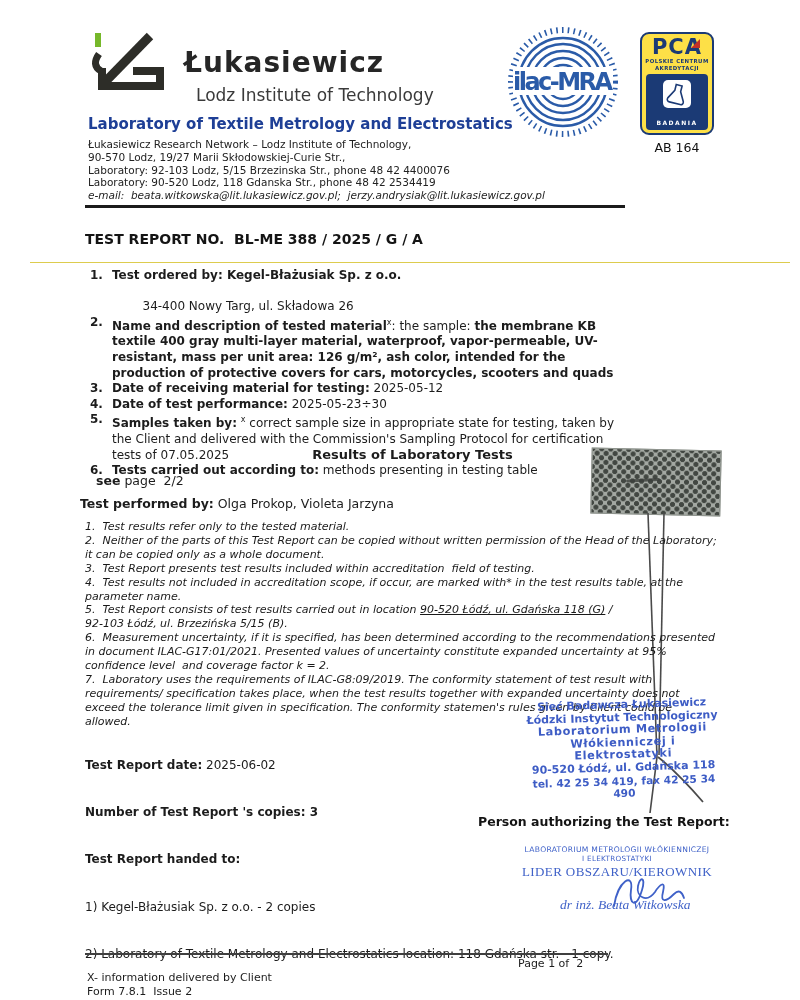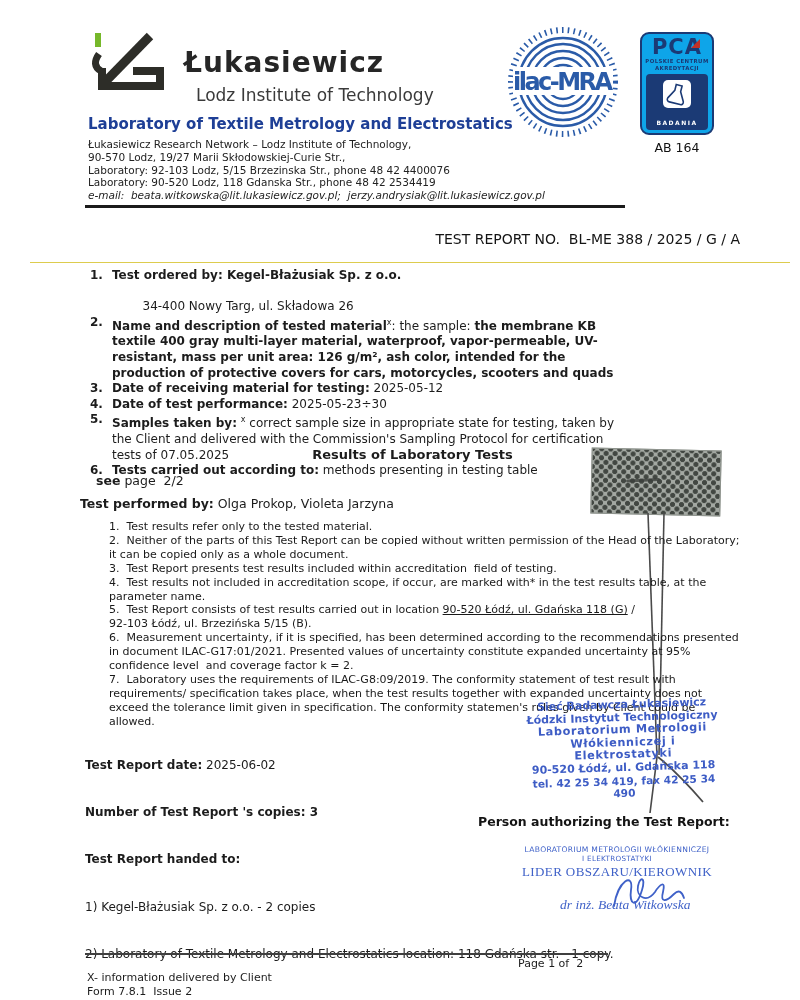--- a/index.html
+++ b/index.html
@@ -10,43 +10,43 @@
   .pre{white-space:pre-wrap;}
   .abs{position:absolute;}
   
   .brand-name{left:184px;top:46px;font-size:28px;font-weight:bold;color:#262626;letter-spacing:1px;}
   .brand-sub{left:196px;top:85px;font-size:17px;color:#3a3a3a;}
   .lab-title{left:88px;top:115px;font-size:15px;font-weight:bold;color:#1e3f96;}
   .addr{left:88px;top:138px;font-size:10.5px;line-height:12.8px;color:#222;}
   .addr .em{font-style:italic;}
   .rule-thick{left:85px;top:205px;width:540px;height:3px;background:#1b1b1b;}
   
-  .pca{left:640px;top:32px;width:74px;height:103px;border:2px solid #1b3a75;border-radius:9px;background:#0ea5e9;box-sizing:border-box;text-align:center;}
+  .pca{left:640px;top:32px;width:74px;height:103px;border:2px solid #1b3a75;border-radius:9px;background:#fde047;box-sizing:border-box;text-align:center;}
   .pca-acro{font-size:21px;font-weight:bold;color:#1b3a75;letter-spacing:1px;line-height:22px;margin-top:2px;position:relative;}
   .pca-acro .red{position:absolute;width:0;height:0;border-left:9px solid transparent;border-bottom:9px solid #c23127;right:12px;top:3px;}
   .pca-line{font-size:5.4px;font-weight:bold;color:#1b3a75;letter-spacing:.4px;line-height:6.5px;}
   .pca-navy{margin:3px auto 0;width:62px;height:56px;background:#1b3a75;border-radius:4px;position:relative;}
   .pca-flask{position:absolute;left:17px;top:6px;width:28px;height:28px;background:#fff;border-radius:5px;}
   .pca-badania{position:absolute;bottom:4px;width:100%;text-align:center;font-size:6px;font-weight:bold;color:#fff;letter-spacing:1.5px;}
   .ab164{left:640px;top:140px;width:74px;text-align:center;font-size:12.5px;color:#111;}
   
-  .doc-title{left:85px;top:231px;width:655px;text-align:right;font-size:14px;font-weight:normal;color:#141414;}
+  .doc-title{left:85px;top:231px;width:655px;text-align:left;font-size:14px;font-weight:bold;color:#141414;}
   .yellow-line{left:30px;top:262px;width:760px;height:1px;background:#ddcc4e;}
   .olist{left:90px;top:268px;width:542px;font-size:12px;line-height:15.6px;}
   .oitem{display:flex;}
   .onum{width:22px;font-weight:bold;flex:none;}
   .obody{flex:1;}
   b,.b{font-weight:bold;}
   sup{font-size:8px;}
   
   .res-head{left:85px;top:447px;width:655px;text-align:center;font-size:13px;font-weight:bold;}
   .see-line{left:96px;top:473px;font-size:12.5px;}
   .perf-line{left:80px;top:496px;font-size:12.5px;}
   
-  .notes{left:85px;top:520px;width:634px;font-size:11px;line-height:13.9px;color:#191919;margin-left:24px;}
+  .notes{left:85px;top:520px;width:634px;font-size:11px;font-style:italic;line-height:13.9px;color:#191919;}
   .notes .u{text-decoration:underline;}
   
   .swatch{left:591px;top:449px;width:128px;height:64px;transform:rotate(1.3deg);
     background-color:#a3a8a2;
     background-image:radial-gradient(#424742 2.2px,transparent 2.9px),radial-gradient(#424742 2.2px,transparent 2.9px);
     background-size:9px 9px;background-position:0 0,4.5px 4.5px;border:1px solid #8d928c;}
   .smudge{position:absolute;left:34px;top:29px;width:34px;height:3px;background:#3c403c;border-radius:2px;transform:rotate(-4deg);opacity:.8;}
   .threads{left:560px;top:505px;}
   
   .stamp-addr{left:521px;top:699px;width:204px;text-align:center;color:#3d5cc5;transform:rotate(-1.8deg);line-height:12.6px;}

